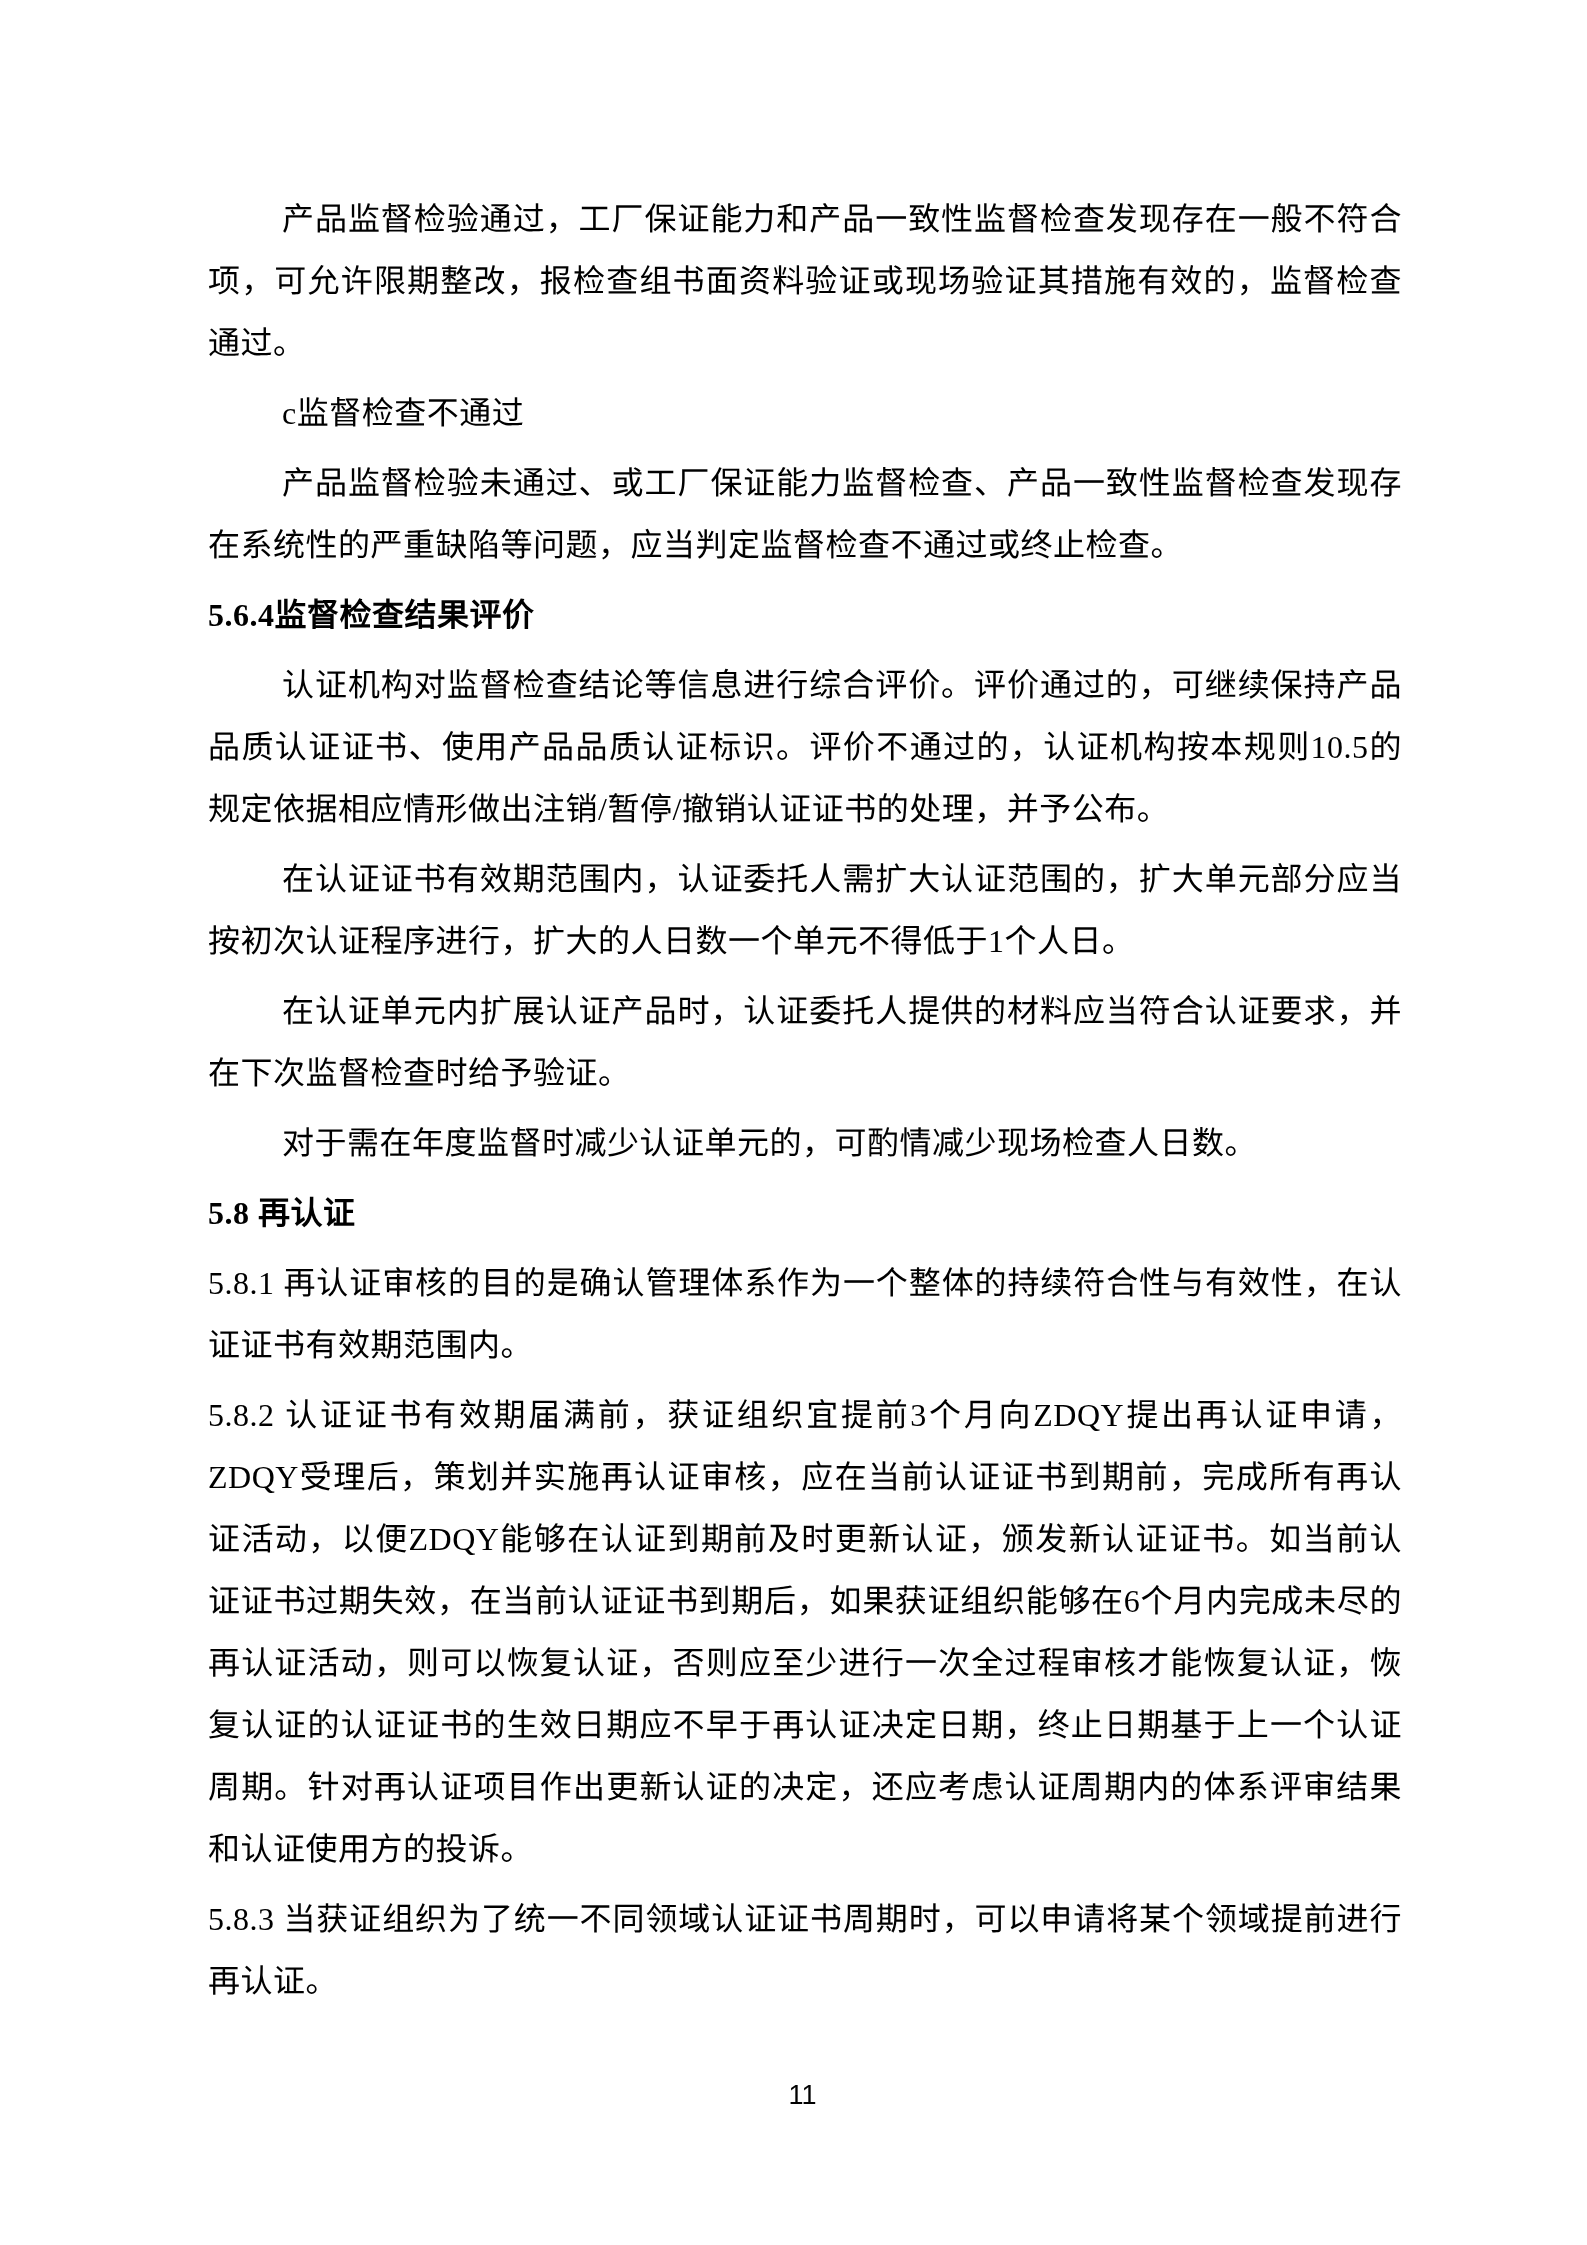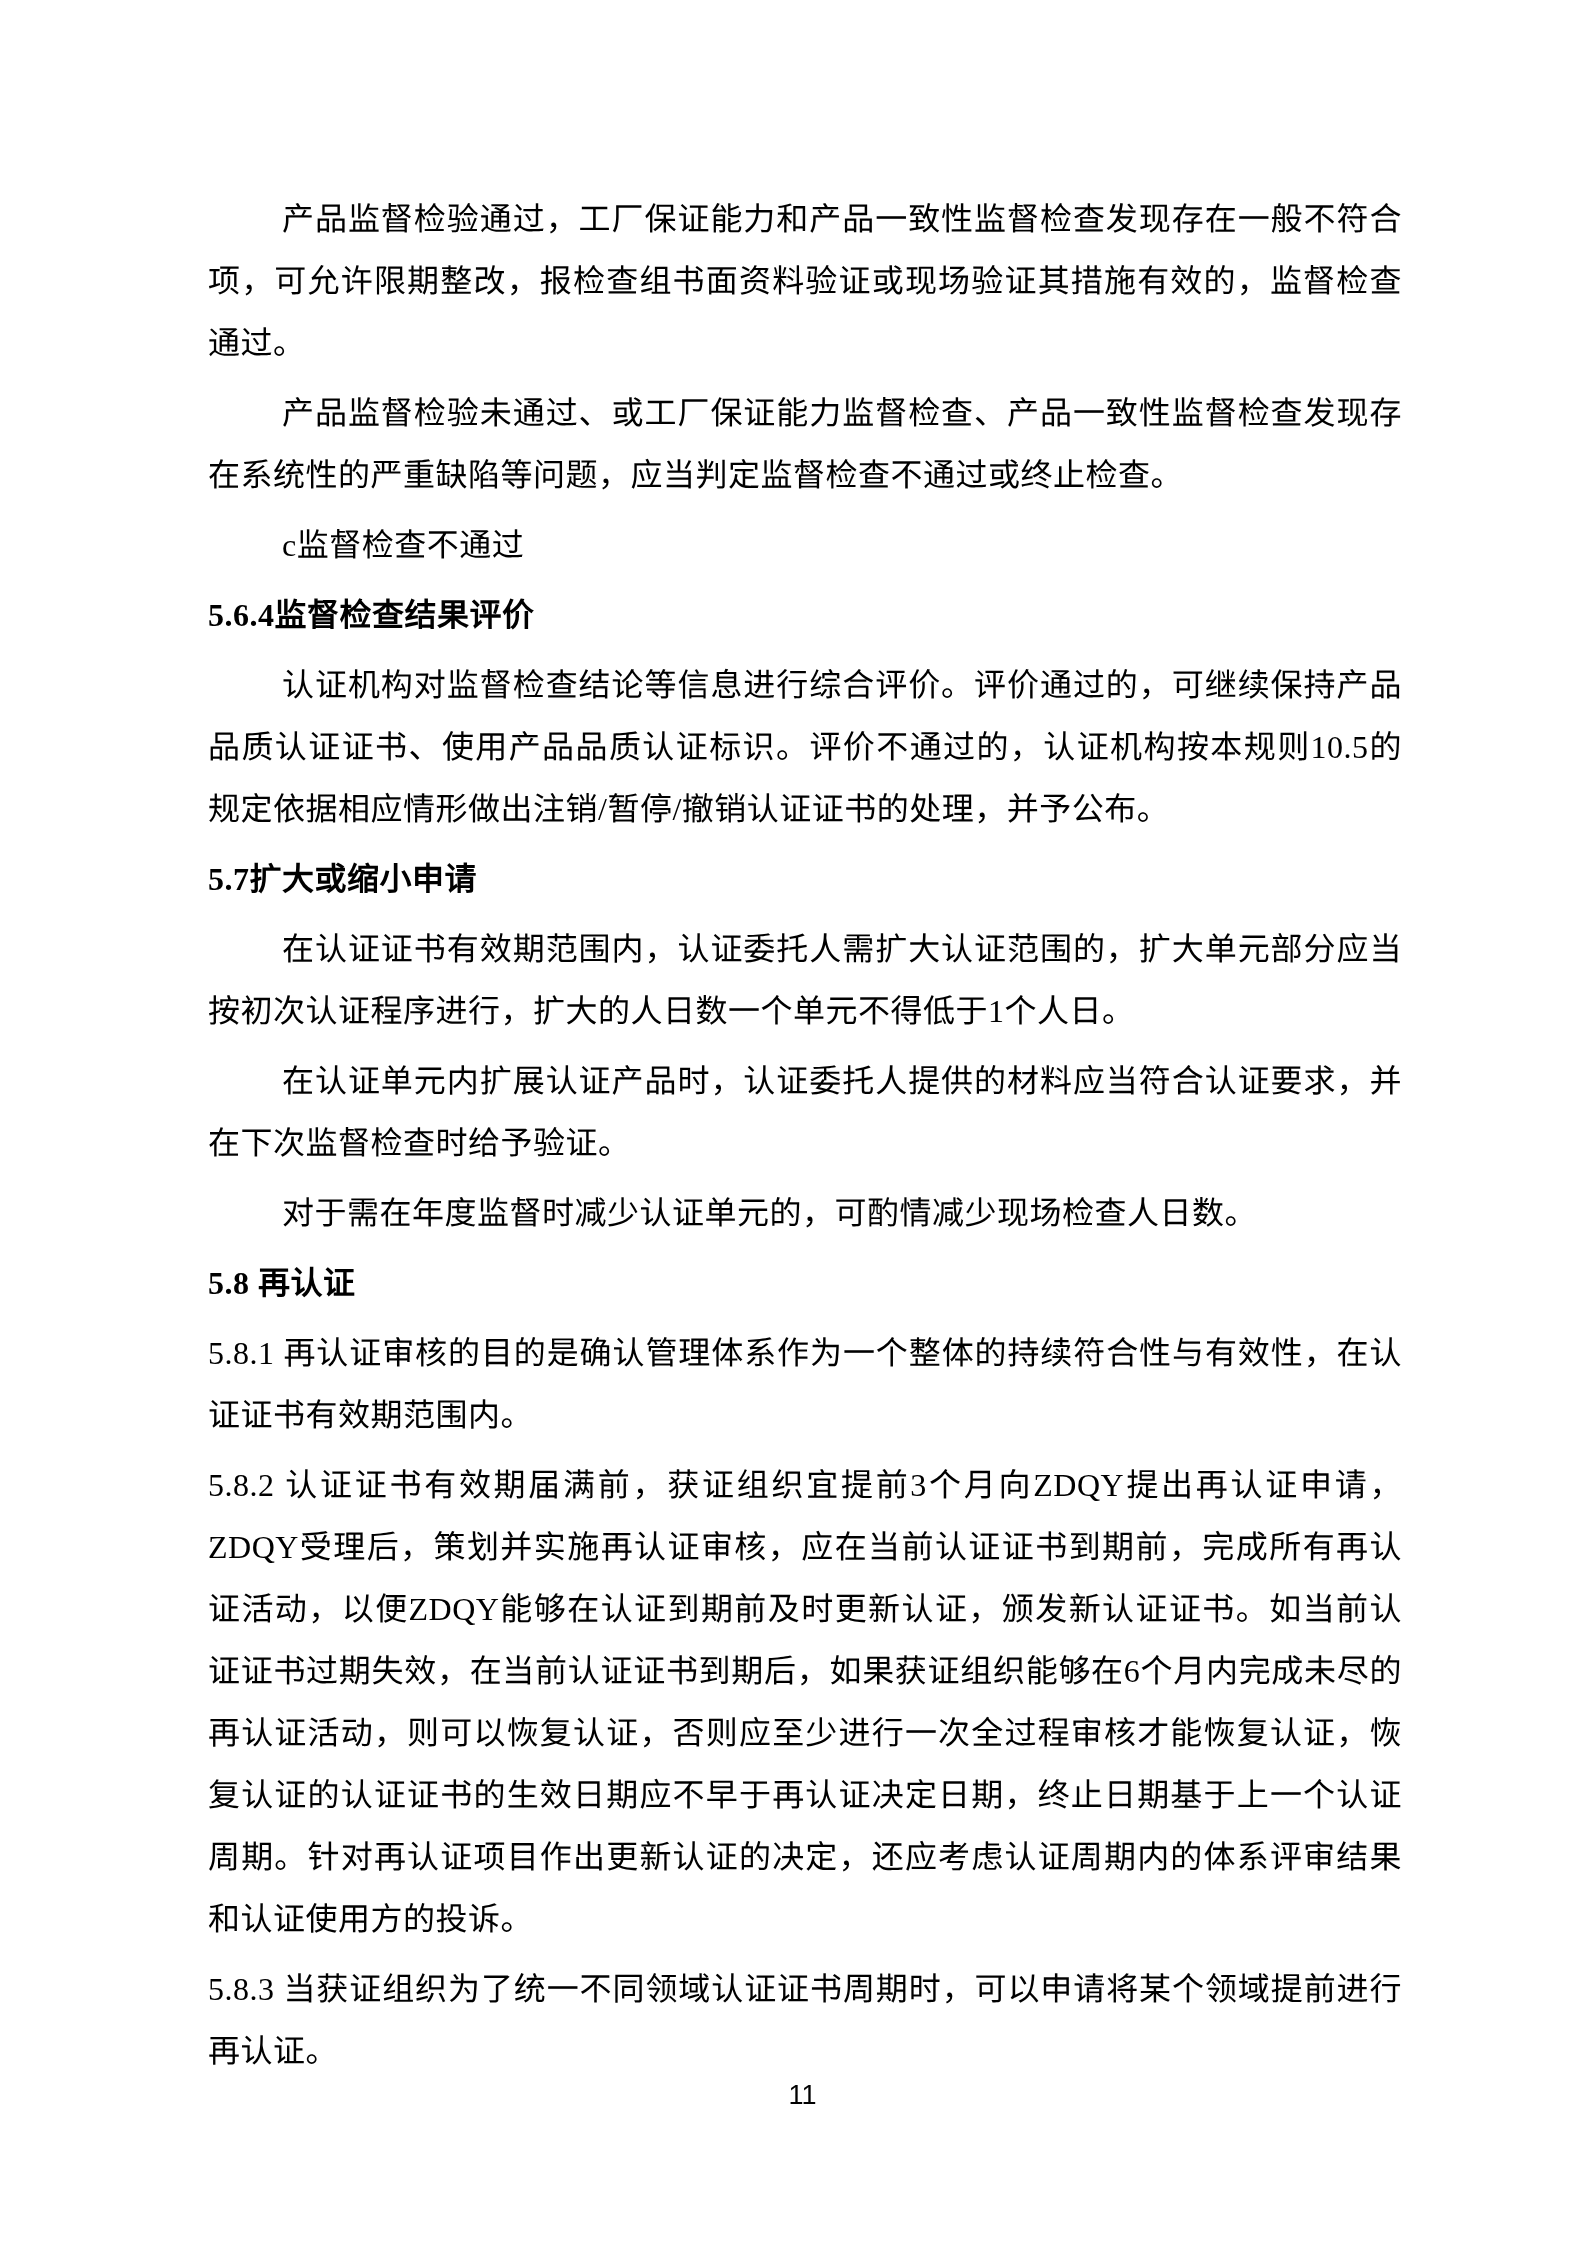--- a/index.html
+++ b/index.html
@@ -49,25 +49,24 @@
     color: #000000;
     padding-left: 9px;
   }
 </style>
 </head>
 <body>
 
 <div class="page">
   <div class="content">
     <p class="indent">产品监督检验通过，工厂保证能力和产品一致性监督检查发现存在一般不符合项，可允许限期整改，报检查组书面资料验证或现场验证其措施有效的，监督检查通过。</p>
+    <p class="indent">c监督检查不通过</p>
     <p class="indent">产品监督检验未通过、或工厂保证能力监督检查、产品一致性监督检查发现存在系统性的严重缺陷等问题，应当判定监督检查不通过或终止检查。</p>
-    <p class="indent">c监督检查不通过</p>
     <p class="heading">5.6.4监督检查结果评价</p>
     <p class="indent">认证机构对监督检查结论等信息进行综合评价。评价通过的，可继续保持产品品质认证证书、使用产品品质认证标识。评价不通过的，认证机构按本规则10.5的规定依据相应情形做出注销/暂停/撤销认证证书的处理，并予公布。</p>
-    <p class="heading">5.7扩大或缩小申请</p>
     <p class="indent">在认证证书有效期范围内，认证委托人需扩大认证范围的，扩大单元部分应当按初次认证程序进行，扩大的人日数一个单元不得低于1个人日。</p>
     <p class="indent">在认证单元内扩展认证产品时，认证委托人提供的材料应当符合认证要求，并在下次监督检查时给予验证。</p>
     <p class="indent">对于需在年度监督时减少认证单元的，可酌情减少现场检查人日数。</p>
     <p class="heading">5.8 再认证</p>
     <p>5.8.1 再认证审核的目的是确认管理体系作为一个整体的持续符合性与有效性，在认证证书有效期范围内。</p>
     <p>5.8.2 认证证书有效期届满前，获证组织宜提前3个月向ZDQY提出再认证申请，ZDQY受理后，策划并实施再认证审核，应在当前认证证书到期前，完成所有再认证活动，以便ZDQY能够在认证到期前及时更新认证，颁发新认证证书。如当前认证证书过期失效，在当前认证证书到期后，如果获证组织能够在6个月内完成未尽的再认证活动，则可以恢复认证，否则应至少进行一次全过程审核才能恢复认证，恢复认证的认证证书的生效日期应不早于再认证决定日期，终止日期基于上一个认证周期。针对再认证项目作出更新认证的决定，还应考虑认证周期内的体系评审结果和认证使用方的投诉。</p>
     <p>5.8.3 当获证组织为了统一不同领域认证证书周期时，可以申请将某个领域提前进行再认证。</p>
   </div>
   <div class="page-number">11</div>
 </div>

